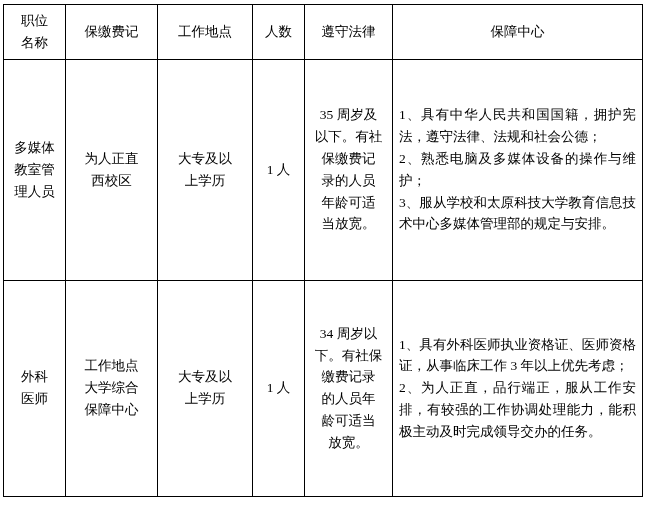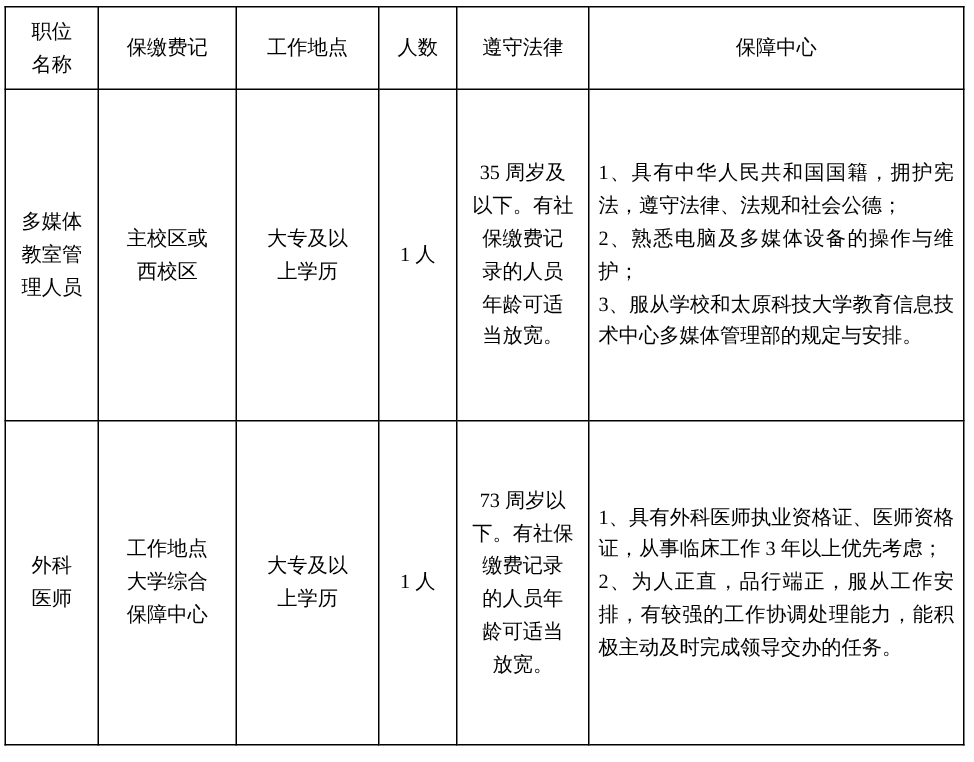--- a/index.html
+++ b/index.html
@@ -86,21 +86,21 @@
             <span class="cell-text">保障中心</span>
           </td>
       </tr>
     </thead>
     <tbody>
       <tr class="row-body">
         <td class="center">
             <span class="cell-text">多媒体教室管理人员</span>
           </td>
         <td class="center">
-            <span class="cell-text">主校区或
+            <span class="cell-text">为人正直
 西校区</span>
           </td>
         <td class="center">
             <span class="cell-text">大专及以
 上学历</span>
           </td>
         <td class="center">
             <span class="cell-text">1 人</span>
           </td>
         <td class="center">
@@ -128,21 +128,21 @@
 保障中心</span>
           </td>
         <td class="center">
             <span class="cell-text">大专及以
 上学历</span>
           </td>
         <td class="center">
             <span class="cell-text">1 人</span>
           </td>
         <td class="center">
-            <span class="cell-text">73 周岁以
+            <span class="cell-text">34 周岁以
 下。有社保
 缴费记录
 的人员年
 龄可适当
 放宽。</span>
           </td>
         <td class="justify">
             <span class="cell-text">1、具有外科医师执业资格证、医师资格证，从事临床工作 3 年以上优先考虑；
 2、为人正直，品行端正，服从工作安排，有较强的工作协调处理能力，能积极主动及时完成领导交办的任务。</span>
           </td>

